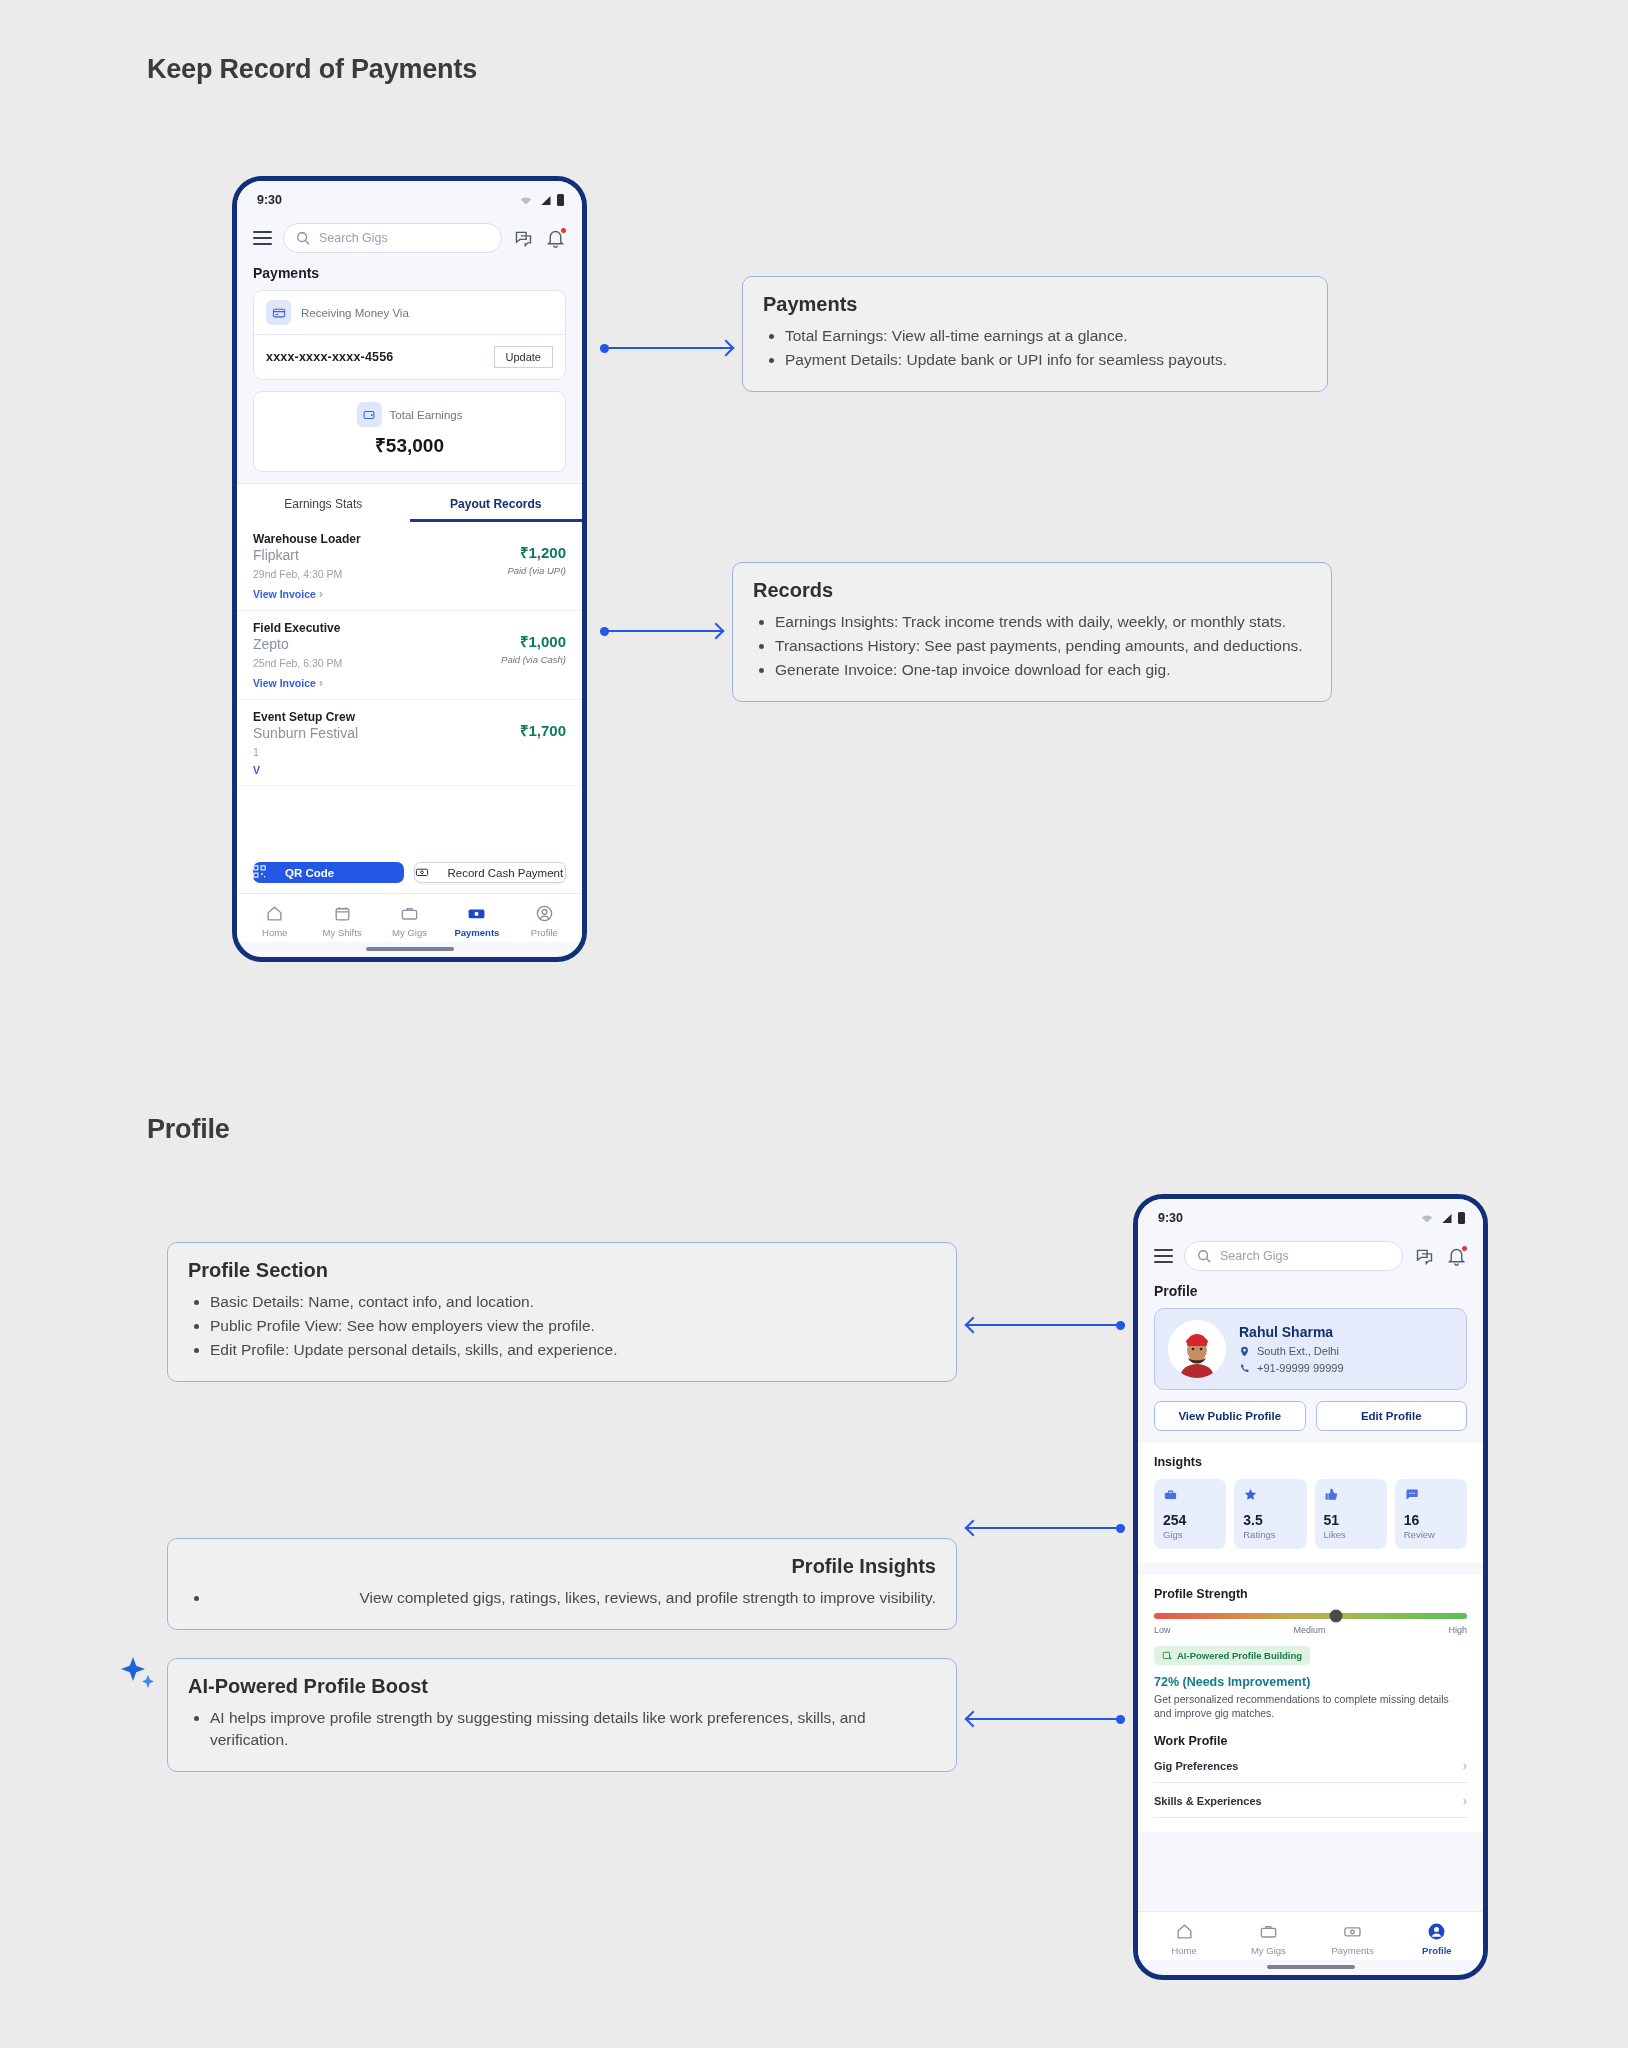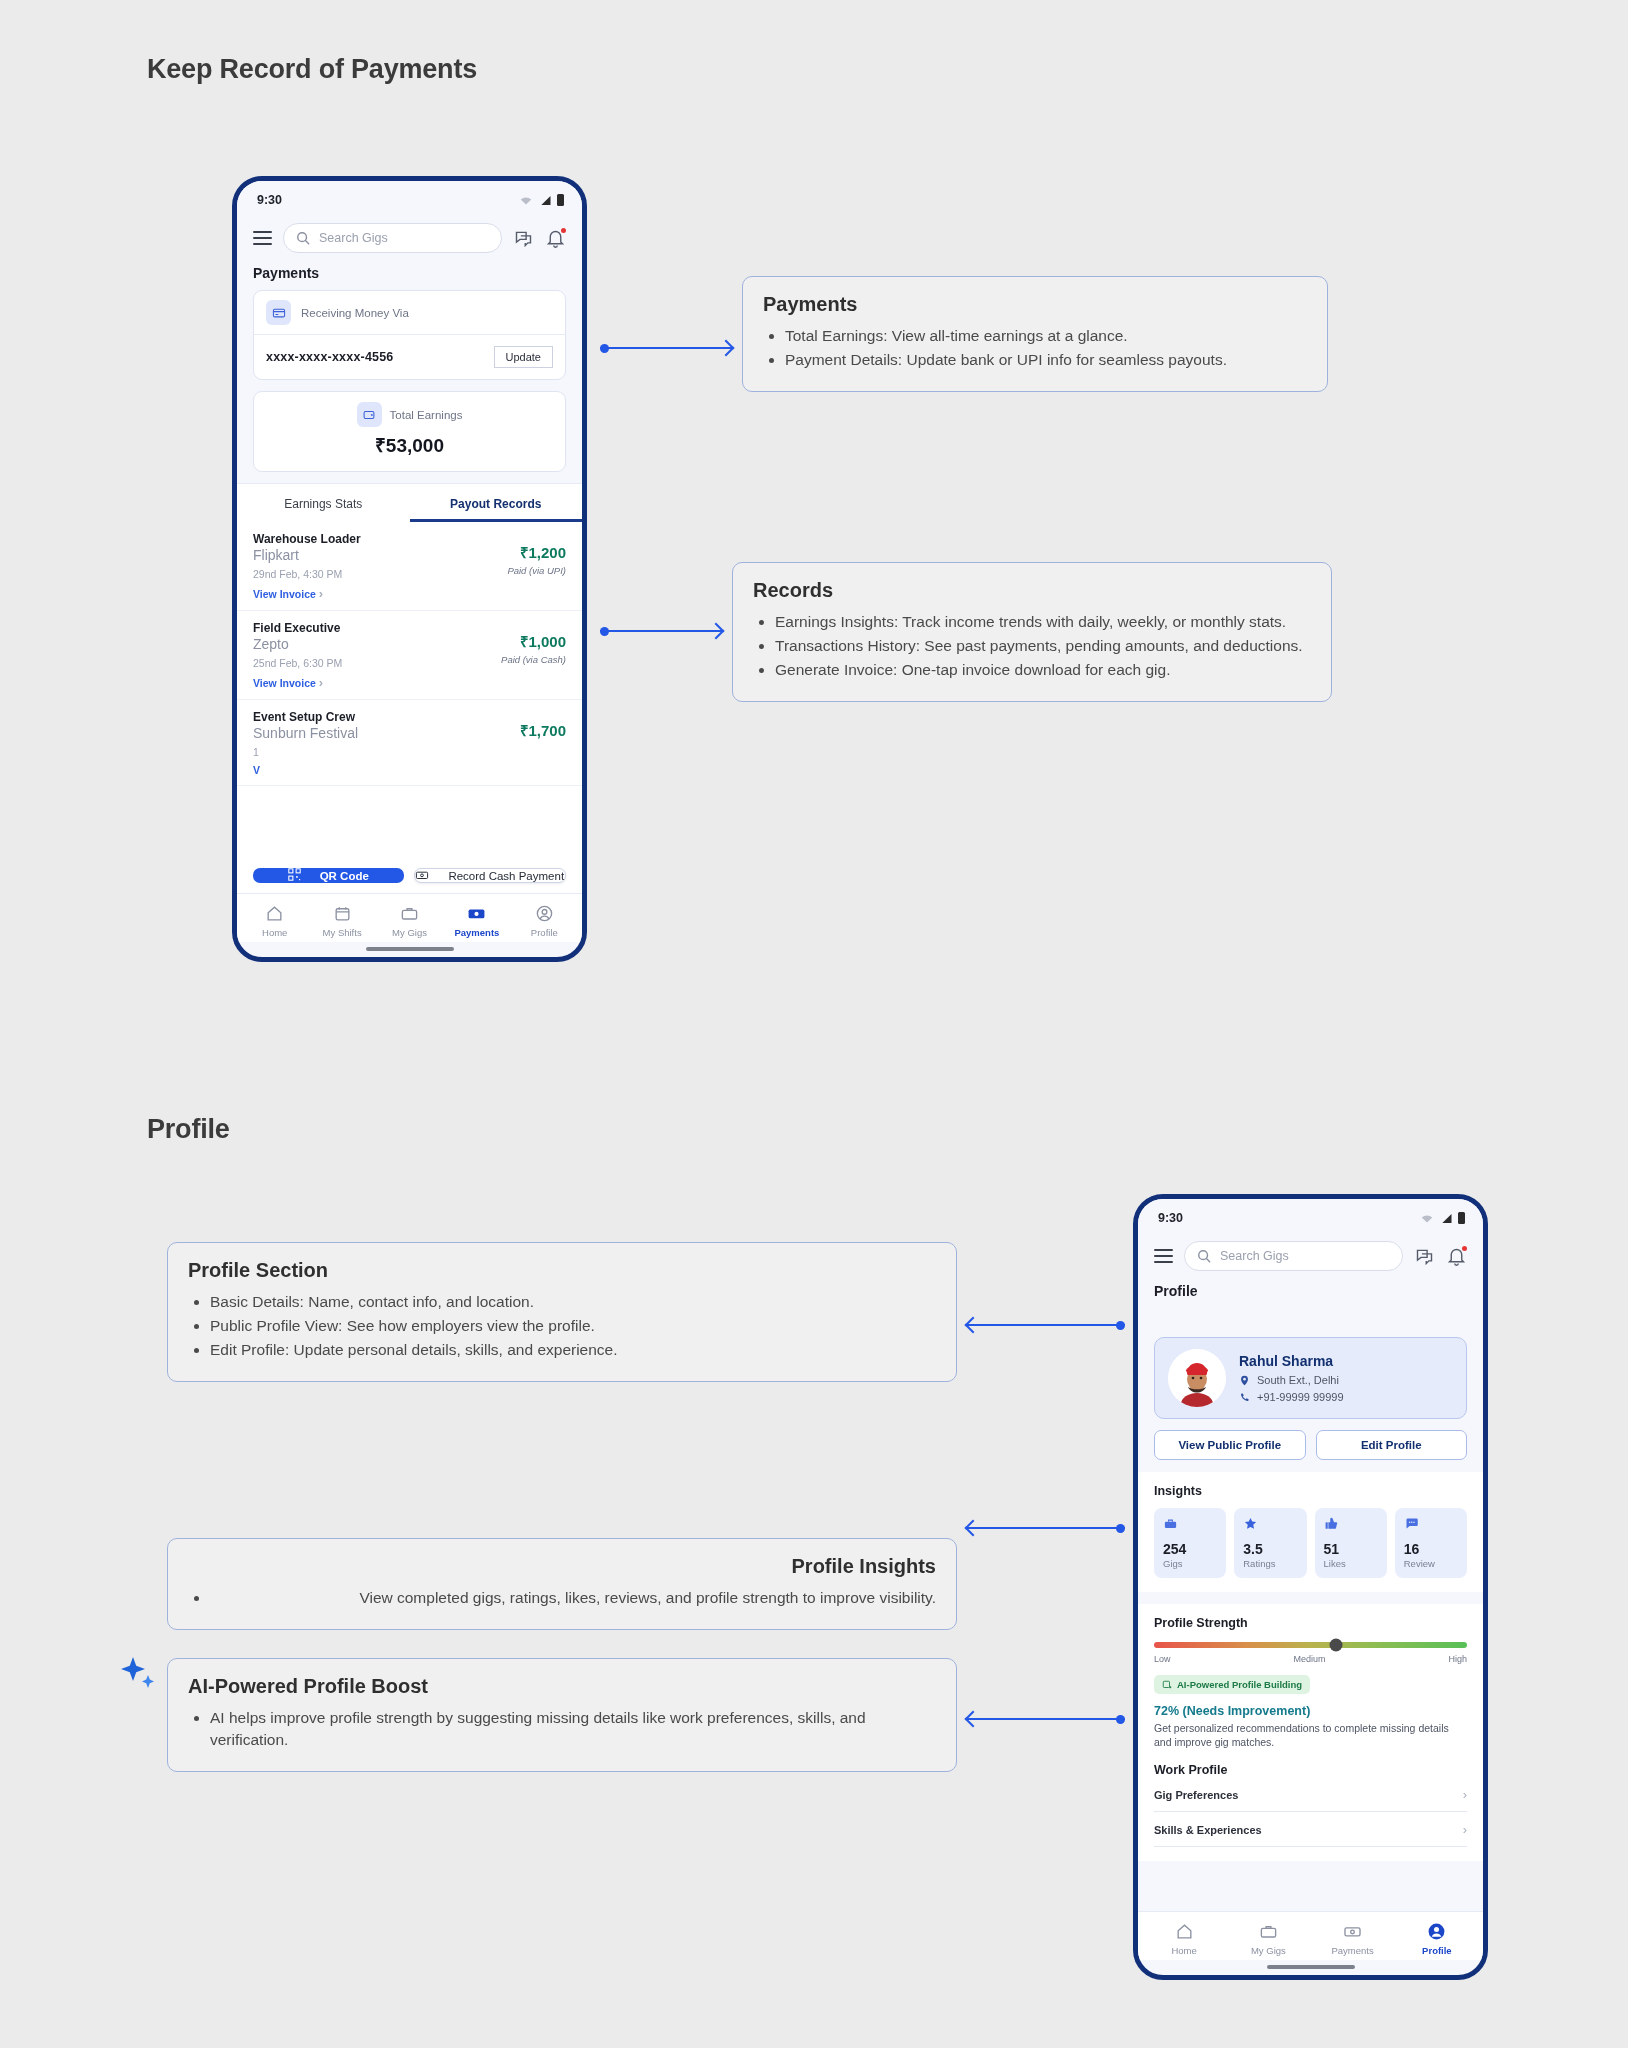--- a/index.html
+++ b/index.html
@@ -114,43 +114,43 @@
   .tx-date  { font-size:10.5px; color:#9aa0b0; margin-top:5px; }
   .tx-link  { font-size:10.5px; font-weight:bold; color:#2f5fe0; margin-top:6px; cursor:pointer; }
   .tx-right { text-align:right; padding-top:10px; }
   .tx-amt   { font-size:15px; font-weight:bold; color:#0d7a5f; }
   .tx-paid  { font-size:9.5px; color:#6e7588; font-style:italic; margin-top:3px; }
 
   
   .fabs { position:absolute; left:16px; right:16px; bottom:10px;
           display:flex; gap:10px; }
   .fab {
-    flex:1; display:flex; align-items:center; justify-content:center; gap:19px;
-    height:15px; border-radius:7px; font-size:11.5px; font-weight:bold;
+    flex:1; display:flex; align-items:center; gap:19px;
+    height:21px; border-radius:7px; font-size:11.5px; font-weight:bold;
     cursor:pointer; font-family:inherit;
   }
   .fab-primary { background:#2357e6; color:#fff; border:none; }
   .fab-ghost { background:#fff; color:#262b36; border:1px solid #ccd4e6;
                box-shadow:0 1px 3px rgba(0,0,0,.08); font-weight:normal; }
 
   
   .bottomnav {
     display:flex; background:#fff; border-top:1px solid #e6eaf4;
     padding: 9px 4px 4px 4px; flex:none;
   }
   .nav-item { flex:1; display:flex; flex-direction:column; align-items:center; gap:3px;
               cursor:pointer; }
   .nav-label { font-size:9.5px; color:#8b91a1; }
   .nav-item.active .nav-label { color:#1d47c9; font-weight:bold; }
   .nav-ico { width:21px; height:21px; display:flex; align-items:center; justify-content:center; }
   .home-bar { width:88px; height:4px; background:#7d818c; border-radius:3px;
               margin:5px auto 6px auto; }
 
   
-  .prof-scroll { background:#f5f7fd; flex:1; overflow:hidden;margin-top:29px; }
+  .prof-scroll { background:#f5f7fd; flex:1; overflow:hidden; }
   .prof-pad { padding: 0 16px; }
   .profile-card {
     background:#e5ebfb; border:1px solid #b9c7ee; border-radius:10px;
     display:flex; align-items:center; gap:13px; padding:11px 13px;
   }
   .avatar {
     width:58px; height:58px; border-radius:50%; flex:none;
     background:#fff; position:relative; overflow:hidden;
   }
   .pname { font-size:14px; font-weight:bold; color:#12306f; }

